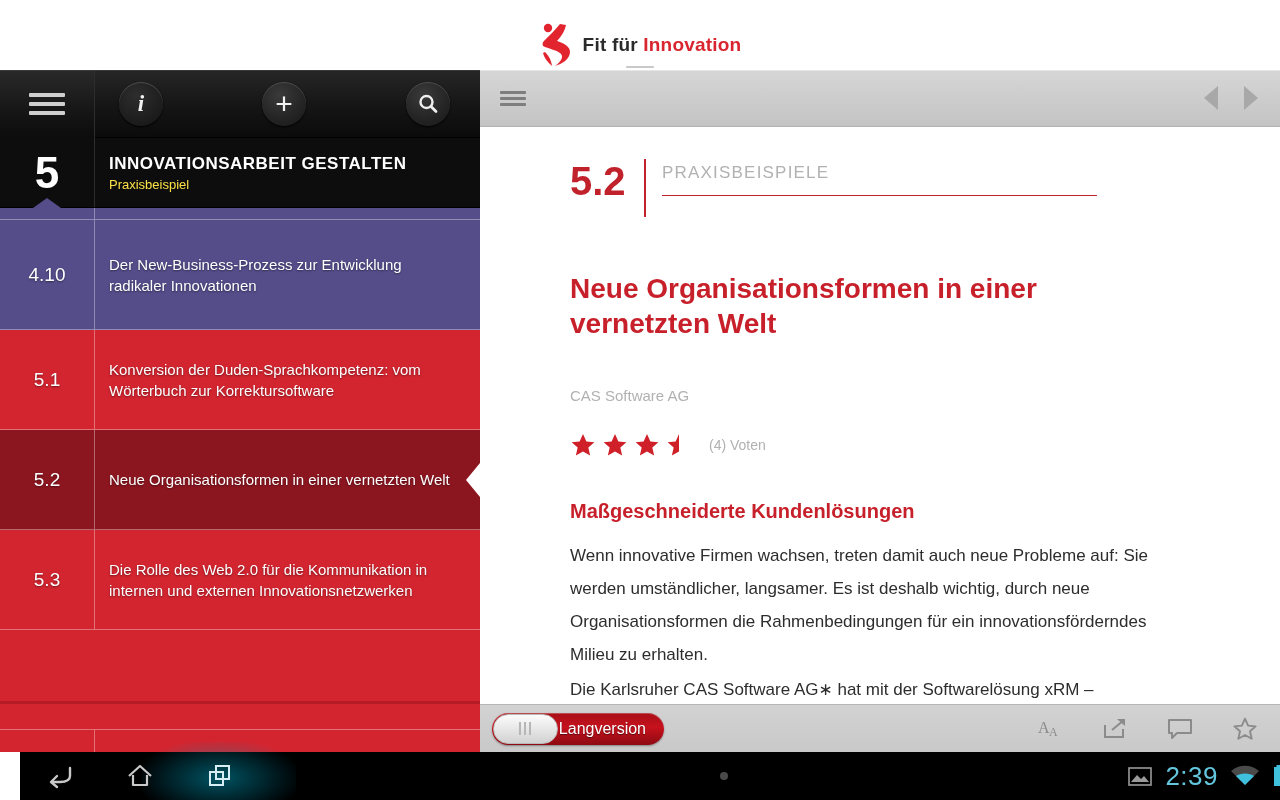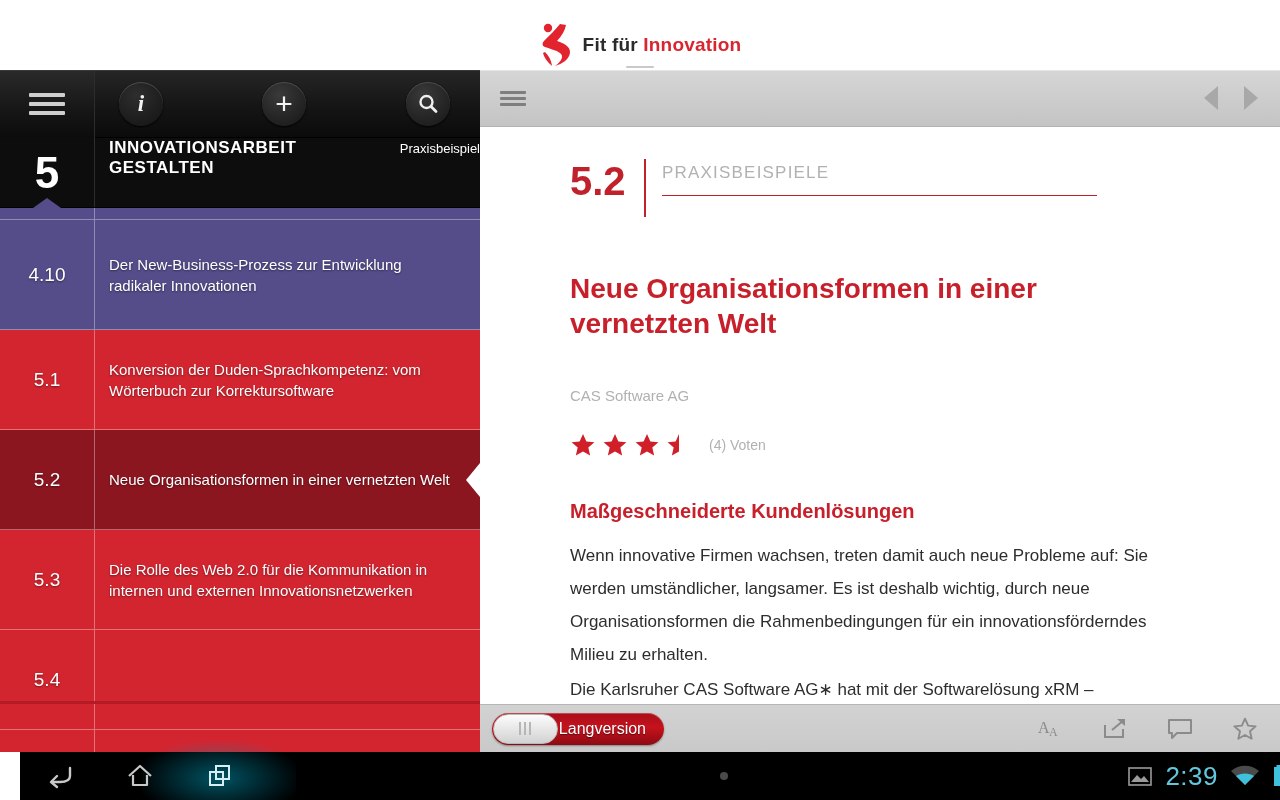--- a/index.html
+++ b/index.html
@@ -70,23 +70,23 @@
   
   .lp-header {
     height: 70px; width: 480px; display: flex; align-items: stretch;
     background: #0d0d0d; border-bottom: 1px solid #000; position: relative;
   }
   .lp-header-num {
     width: 95px; display:flex; align-items:center; justify-content:center;
     font-size: 44px; font-weight: bold; color: #fff;
     border-right: 1px solid #2d2d2d;
   }
-  .lp-header-txt { flex:1; display:flex; flex-direction:row; justify-content:center; padding-left: 14px; }
+  .lp-header-txt { flex:1; display:flex; flex-direction:column; justify-content:center; padding-left: 14px; }
   .lp-header-title { color: #fff; font-size: 17px; font-weight: bold; letter-spacing: .5px; }
-  .lp-header-sub { color: #ffffff; font-size: 13px; margin-top: 3px; text-align: right; }
+  .lp-header-sub { color: #fde047; font-size: 13px; margin-top: 3px; }
 
   
   .notch {
     position: absolute; left: 47px; bottom: -1px; transform: translateX(-50%);
     width: 0; height: 0; border-left: 14px solid transparent; border-right: 14px solid transparent;
     border-bottom: 10px solid #544d8a;
   }
 
   .lp-list { position: relative; }
 
@@ -293,21 +293,20 @@
         <div class="toc-label">Neue Organisationsformen in einer vernetzten Welt</div>
         <div class="sel-arrow"></div>
       </div>
 
       <div class="toc-row red" style="height:100px;">
         <div class="toc-num">5.3</div>
         <div class="toc-label">Die Rolle des Web 2.0 für die Kommunikation in internen und externen Innovationsnetzwerken</div>
       </div>
 
       <div class="toc-row red" style="height:100px;">
-        <div class="toc-num">5.4</div>
       </div>
 
       <div class="toc-row red stub" style="height:24px;">
         <div class="toc-num"></div>
         <div class="toc-label"></div>
       </div>
     </div>
 
     <div class="red-edge"></div>
   </div>

